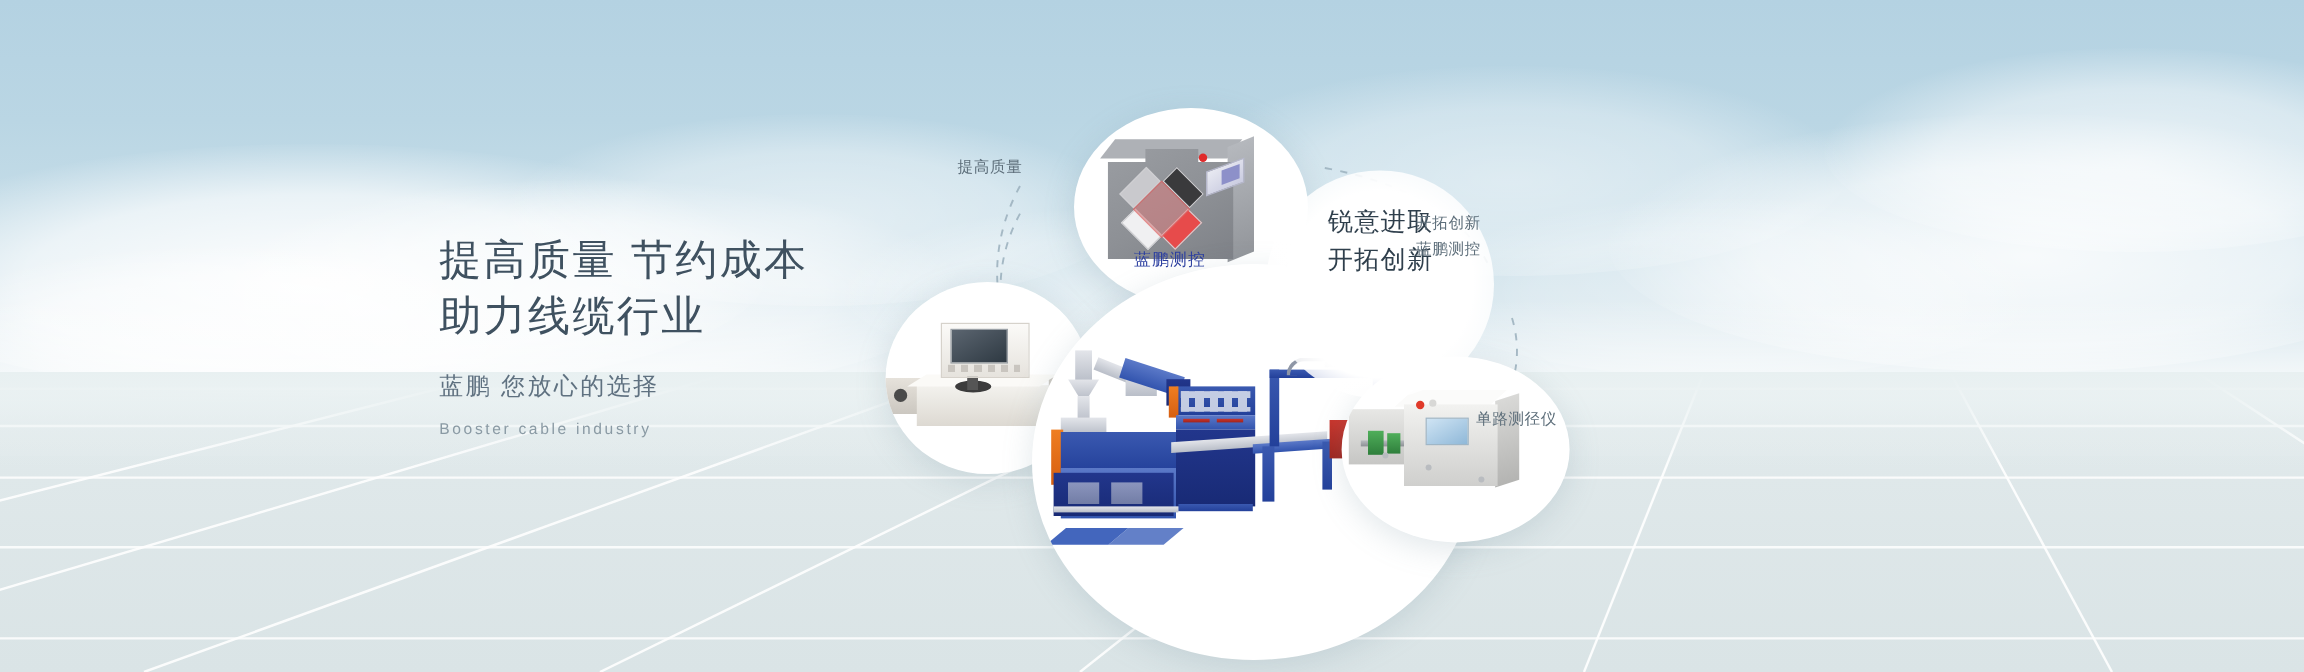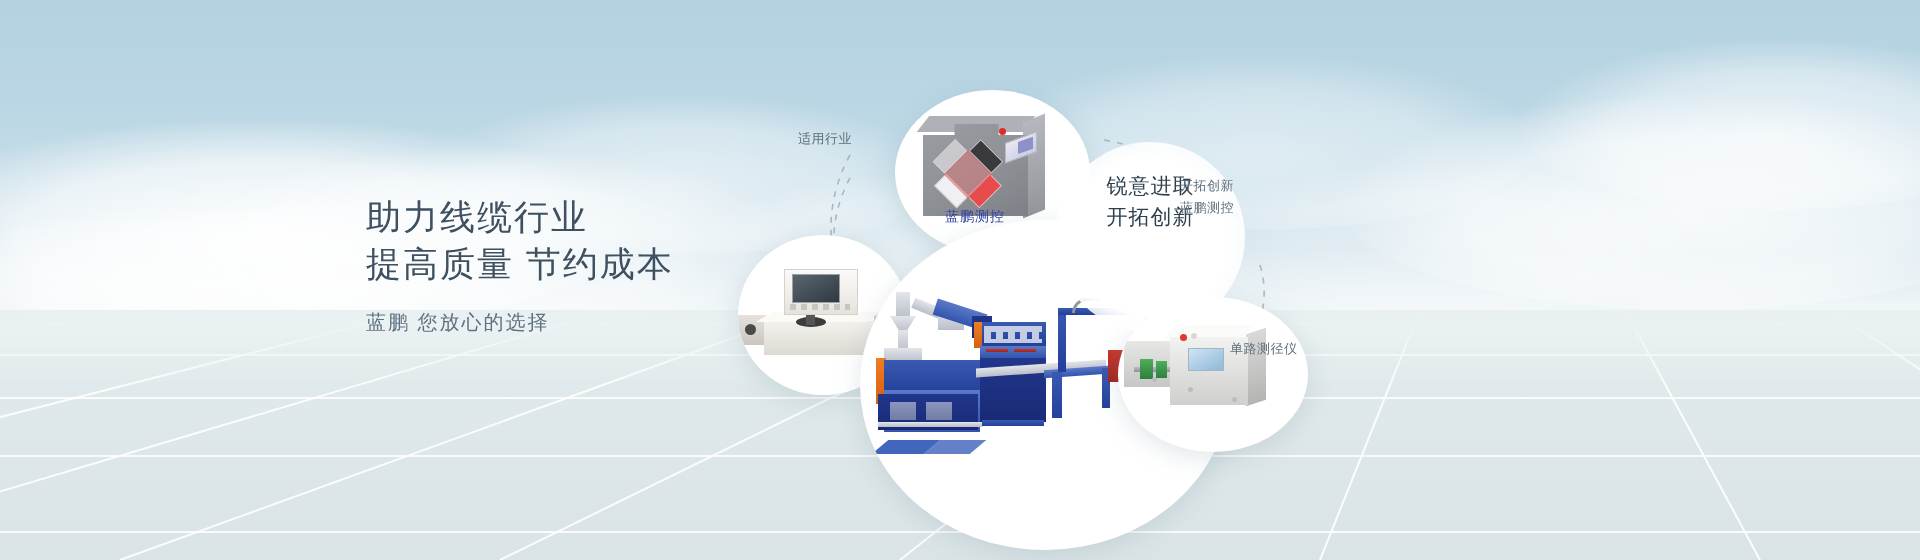--- a/index.html
+++ b/index.html
@@ -147,23 +147,24 @@
         <line x1="0" y1="45" x2="1920" y2="45"></line>
         <line x1="0" y1="88" x2="1920" y2="88"></line>
         <line x1="0" y1="146" x2="1920" y2="146"></line>
         <line x1="0" y1="222" x2="1920" y2="222"></line>
       </g>
     </svg>
     <div class="floorfade"></div>
   </div>
 
   <div class="copy">
+    <div class="h1">提高质量 节约成本</div>
     <div class="h1">助力线缆行业</div>
-    <div class="h1">提高质量 节约成本</div>
     <div class="h2">蓝鹏 您放心的选择</div>
+    <div class="en">Booster cable industry</div>
   </div>
 
   <div class="cluster">
 
     <svg class="dashes" width="1200" height="460">
       <g fill="none" stroke="#9bb0bd" stroke-width="1.6" stroke-dasharray="6 7" opacity=".85">
         <path d="M150 95 C 120 150, 125 215, 168 262"></path>
         <path d="M150 118 C 122 170, 130 230, 175 278"></path>
         <path d="M404 80 C 470 92, 520 120, 540 160"></path>
         <path d="M560 205 C 575 255, 548 300, 500 330"></path>
@@ -182,21 +183,21 @@
             <i class="r"></i>
             <i class="core"></i>
         </div>
         <div class="dual-led"></div>
         <div class="dual-pan">
             <b></b>
           </div>
         <div class="dual-brand">蓝鹏测控</div>
       </div>
     </div>
-    <div class="lbl lbl-top">适用行业</div>
+    <div class="lbl lbl-top">提高质量</div>
 
     <div class="bub bub-left">
       <div class="cons">
         <div class="cons-box">
             <i></i>
           </div>
         <div class="cons-dk"></div>
         <div class="cons-base"></div>
         <div class="cons-foot"></div>
         <div class="cons-neck"></div>

